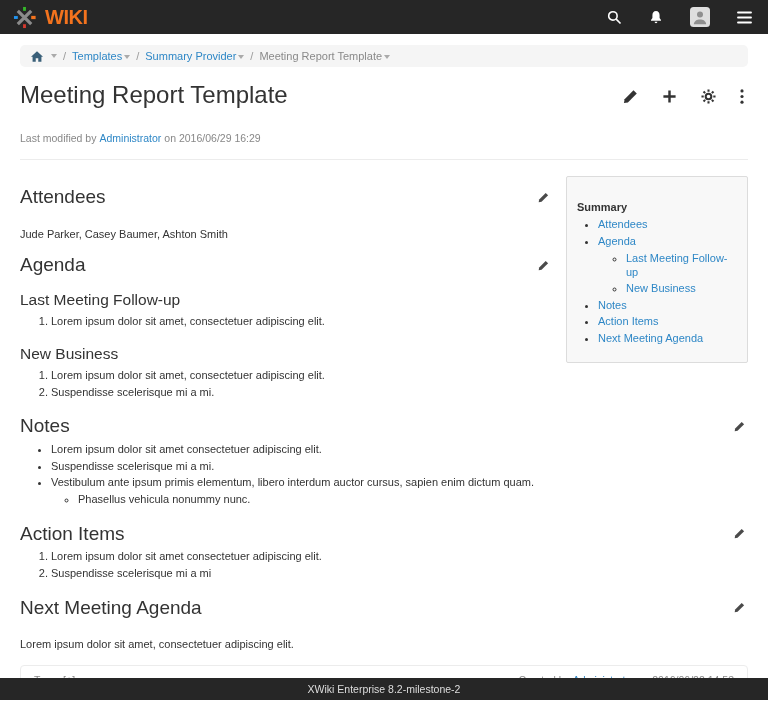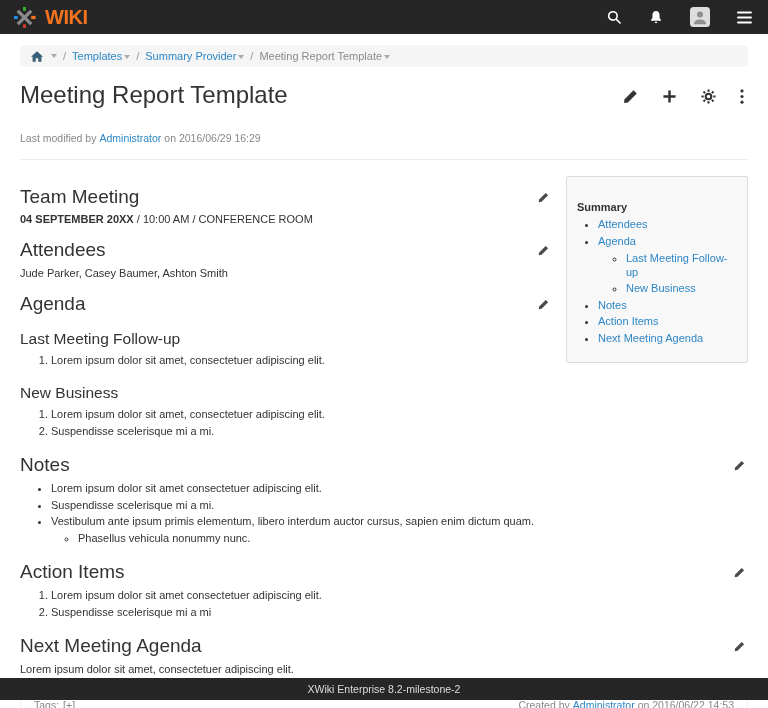--- a/index.html
+++ b/index.html
@@ -61,21 +61,21 @@
   .summary-list ul { list-style:circle; padding-left:28px; margin:2.5px 0 0; }
 
   section { overflow:hidden; }
   .h-row { display:flex; justify-content:space-between; align-items:center; }
   .mt-lg { margin-top:14px; }
   .mt-md { margin-top:15px; }
   .h1s { font-size:19px; font-weight:400; margin:0; color:#333; line-height:1.15; }
   .h2s { font-size:15.5px; font-weight:400; margin:0; color:#333; line-height:1.15; }
   .edit-pencil { color:#4a4a4a; display:inline-flex; cursor:pointer; padding-right:3px; }
   .meta-line { font-size:11px; margin:5px 0 0; color:#333; }
-  .body-text { font-size:11px; margin:6px 0 0; color:#333; }
+  .body-text { font-size:11px; margin:20px 0 0; color:#333; }
   .doc ol, .doc ul.notes-list { font-size:11px; margin:5px 0 0; padding-left:31px; color:#333; }
   .doc li { margin:2.5px 0; line-height:1.28; }
   ul.notes-list { list-style:disc; }
   ul.notes-list ul { list-style:circle; padding-left:27px; margin:2.5px 0 0; }
 
   
   .footer-panel {
     margin:15px 20px 0; border:1px solid #ececec; border-radius:4px;
     padding:8px 13px; display:flex; justify-content:space-between;
     font-size:10.5px; color:#888;
@@ -193,31 +193,20 @@
           <li><a>Last Meeting Follow-up</a></li>
           <li><a>New Business</a></li>
         </ul>
       </li>
       <li><a>Notes</a></li>
       <li><a>Action Items</a></li>
       <li><a>Next Meeting Agenda</a></li>
     </ul>
   </aside>
 
-  <section>
-    <div class="h-row mt-lg">
-      <h2 class="h1s">Team Meeting</h2>
-      <span class="edit-pencil">
-        <svg width="11" height="11" viewBox="0 0 16 16" fill="currentColor">
-            <path d="M11.2 1.3l3.5 3.5L5.2 14.3l-4.2.7.7-4.2z"></path>
-          </svg>
-      </span>
-    </div>
-    <p class="meta-line"><strong>04 SEPTEMBER 20XX</strong><span> / 10:00 AM / CONFERENCE ROOM</span></p>
-  </section>
 
   <section>
     <div class="h-row mt-lg">
       <h2 class="h1s">Attendees</h2>
       <span class="edit-pencil">
         <svg width="11" height="11" viewBox="0 0 16 16" fill="currentColor">
             <path d="M11.2 1.3l3.5 3.5L5.2 14.3l-4.2.7.7-4.2z"></path>
           </svg>
       </span>
     </div>

